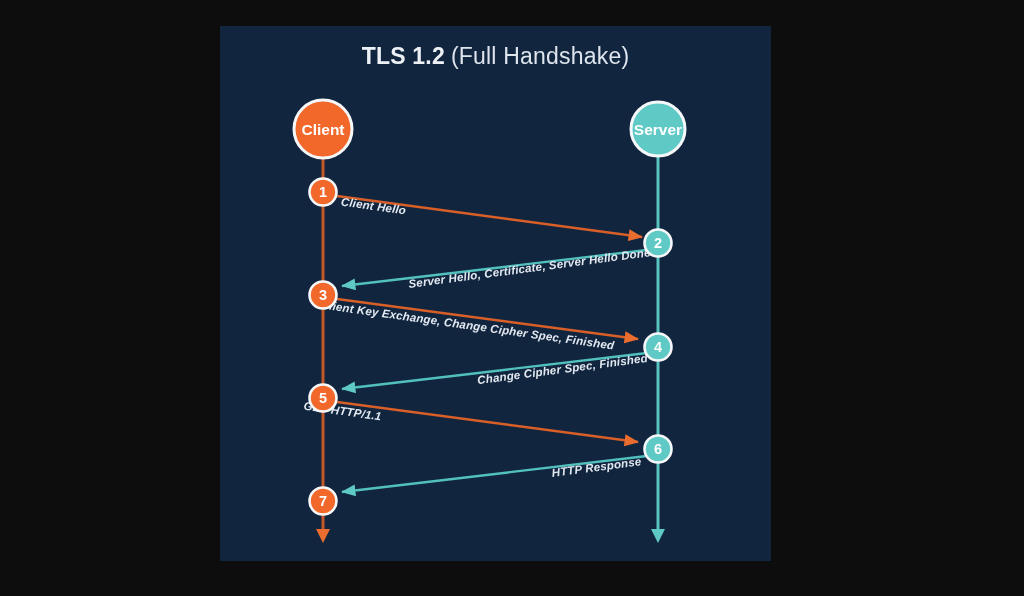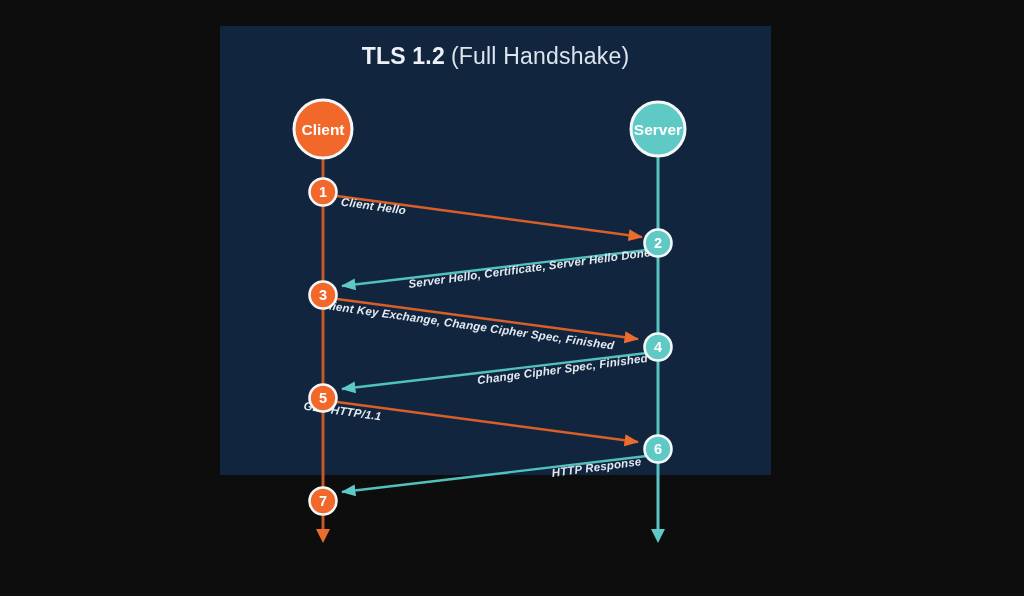--- a/index.html
+++ b/index.html
@@ -15,21 +15,21 @@
     position: relative;
     width: 1024px;
     height: 596px;
     background: #0d0d0e;
   }
   .panel {
     position: absolute;
     left: 220px;
     top: 26px;
     width: 551px;
-    height: 449px;
+    height: 535px;
     background: #11253f;
   }
   .title {
     position: absolute;
     top: 17px;
     left: 0;
     width: 100%;
     text-align: center;
     color: #edf1f6;
     font-size: 23px;

